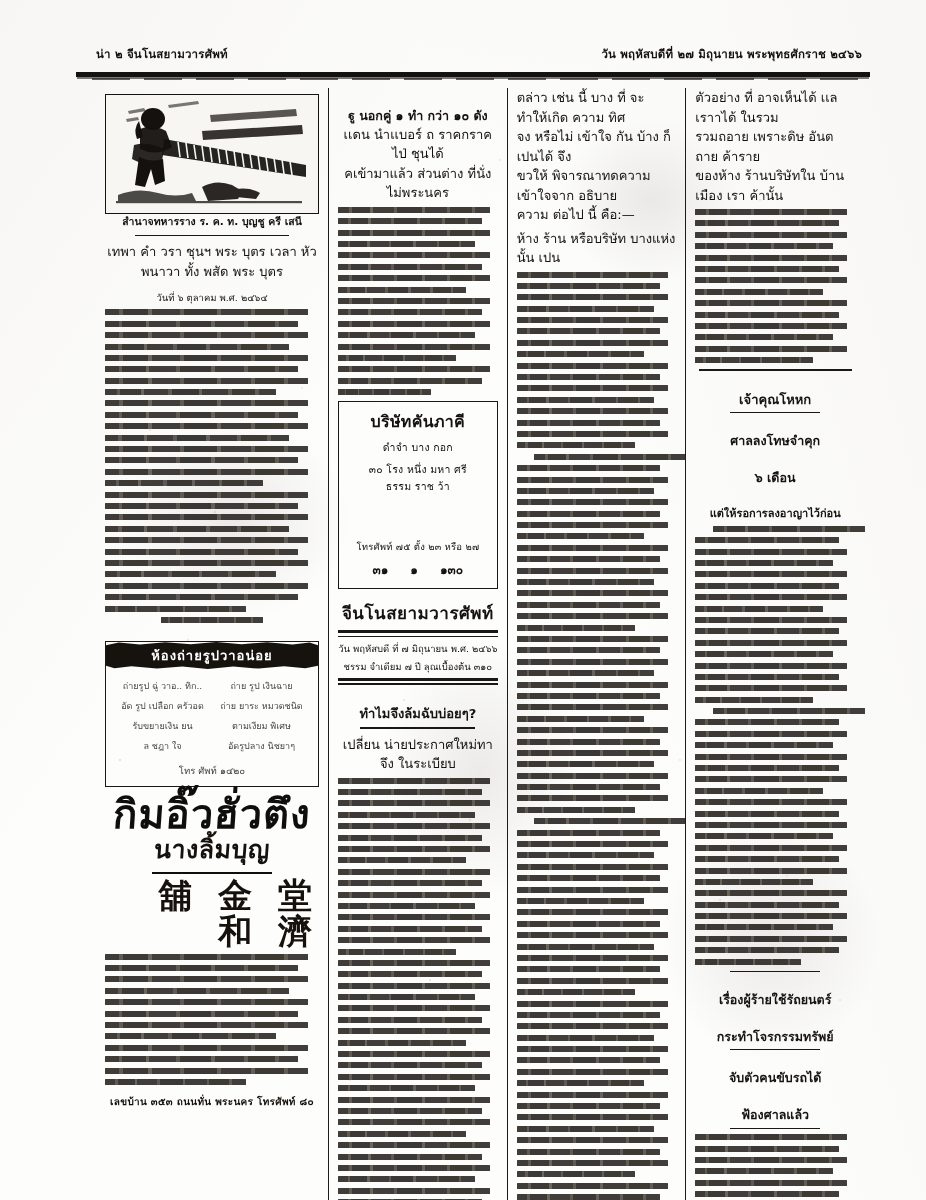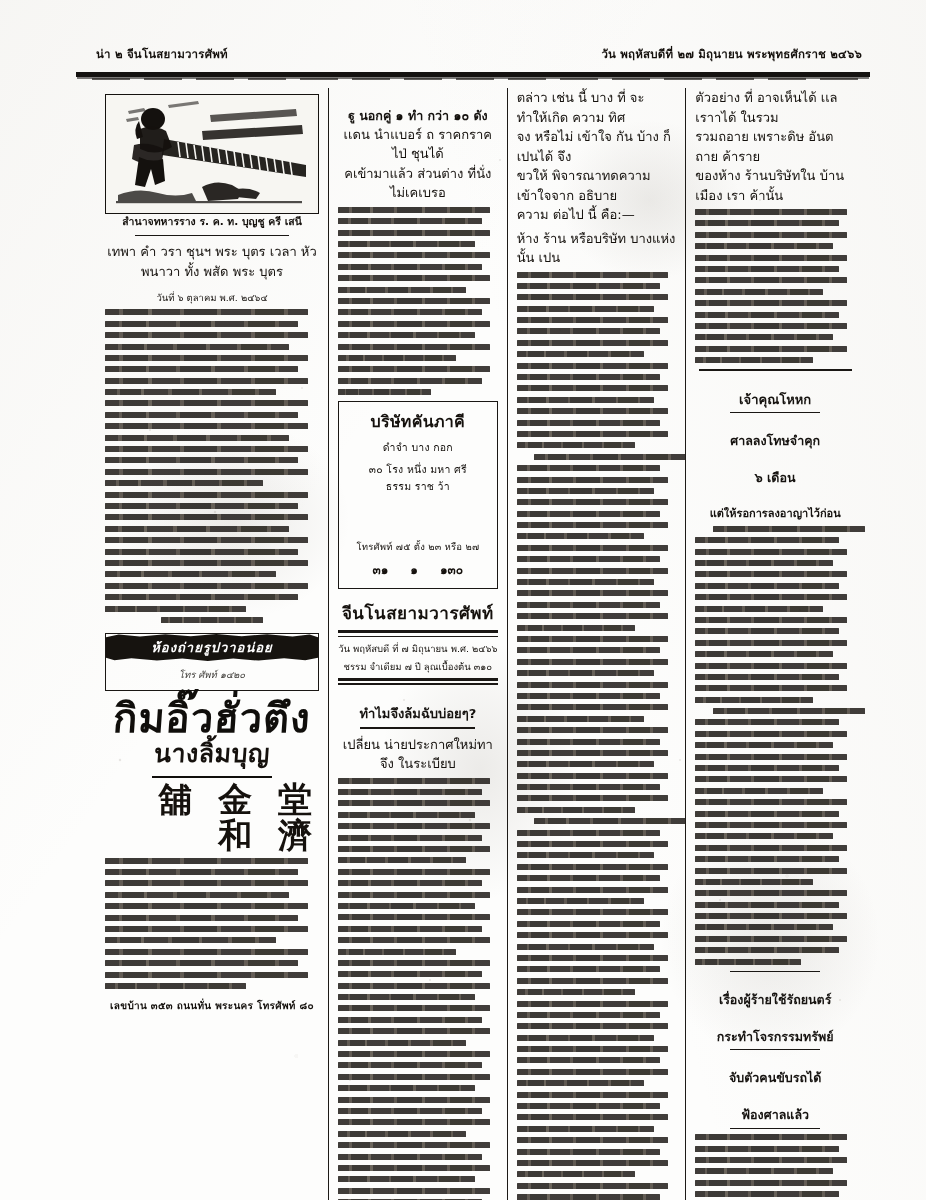--- a/index.html
+++ b/index.html
@@ -145,23 +145,22 @@
   .masthead { text-align:center; margin: 10px 0 4px; }
   .masthead .mh-name { font-size: 17px; font-weight: 700; letter-spacing: .5px; }
   .masthead .mh-date { font-size: 9.5px; margin-top:3px; }
   .mh-bars { margin: 4px 0; }
   .mh-bars .b1 { height: 3px; background:#1a1714; }
   .mh-bars .b2 { height: 1.2px; background:#1a1714; margin-top: 2.5px; }
 
   
   .studio {
     border: 1.3px solid #1a1714;
-    margin: 10px 0 8px;
+    margin: 18px 0 8px;
     padding: 0 0 8px;
-    font-style: italic;
   }
   .studio-banner {
     height: 27px;
     background: #16130f;
     color: #fff;
     display: flex; align-items: center; justify-content: center;
     font-size: 13px; font-weight: 700; letter-spacing: 1px;
     position: relative;
     clip-path: polygon(0 12%,6% 2%,16% 10%,28% 1%,40% 9%,52% 0,64% 9%,76% 1%,88% 10%,96% 2%,100% 12%,100% 88%,94% 98%,84% 90%,72% 99%,60% 91%,48% 100%,36% 91%,24% 99%,12% 90%,4% 98%,0 88%);
   }
@@ -345,20 +344,30 @@
           <div class="ln w95"></div>
           <div class="ln w80"></div>
         <div class="ln w95"></div>
           <div class="ln w90"></div>
           <div class="ln w66"></div>
         <div class="ln w48 center"></div>
       </div>
 
       <div class="studio">
         <div class="studio-banner">ห้องถ่ายรูปวาอน่อย</div>
+        <div class="studio-cols">
+          <div>ถ่ายรูป ฉู่ วาอ.. ทิก..</div>
+          <div>ถ่าย รูป เงินฉาย</div>
+          <div>อัด รูป เปลือก ครัวอด</div>
+          <div>ถ่าย ยาระ หมวดชนิด</div>
+          <div>รับขยายเงิน ยน</div>
+          <div>ตามเงียม พิเศษ</div>
+          <div>ล ชฎา ใจ</div>
+          <div>อัดรูปลาง นิชยาๆ</div>
+        </div>
         <div class="studio-tel">โทร ศัพท์ ๑๔๒๐</div>
       </div>
 
       <div class="bigad">
         <div class="thai-script">กิมอิ๊วฮั่วตึง</div>
         <div class="thai-sub">นางลิ้มบุญ</div>
         <div class="underline-sq"></div>
         <div class="cjk">舖 金 堂 和 濟</div>
       </div>
 
@@ -379,21 +388,21 @@
 
       <div class="bigad" style="margin-top:2px;">
         <div class="addr">เลขบ้าน ๓๕๓   ถนนทั่น  พระนคร  โทรศัพท์ ๘๐</div>
       </div>
     </div>
 
     <div class="col">
 
       <div class="hd hd-md">ฐู นอกคู่ ๑ ทำ กว่า ๑๐ ดัง</div>
       <div class="cap">เเดน นำเเบอร์ ถ ราคกราค ไป่ ชุนได้</div>
-      <div class="cap">คเข้ามาแล้ว   ส่วนต่าง ที่นั่งไม่เคเบรอ</div>
+      <div class="cap">คเข้ามาแล้ว   ส่วนต่าง ที่นั่งไม่พระนคร</div>
 
       <div class="body-lines">
         <div class="ln w95"></div>
           <div class="ln w90"></div>
           <div class="ln w95"></div>
         <div class="ln w86"></div>
           <div class="ln w95"></div>
           <div class="ln w90"></div>
         <div class="ln w95"></div>
           <div class="ln w80"></div>

